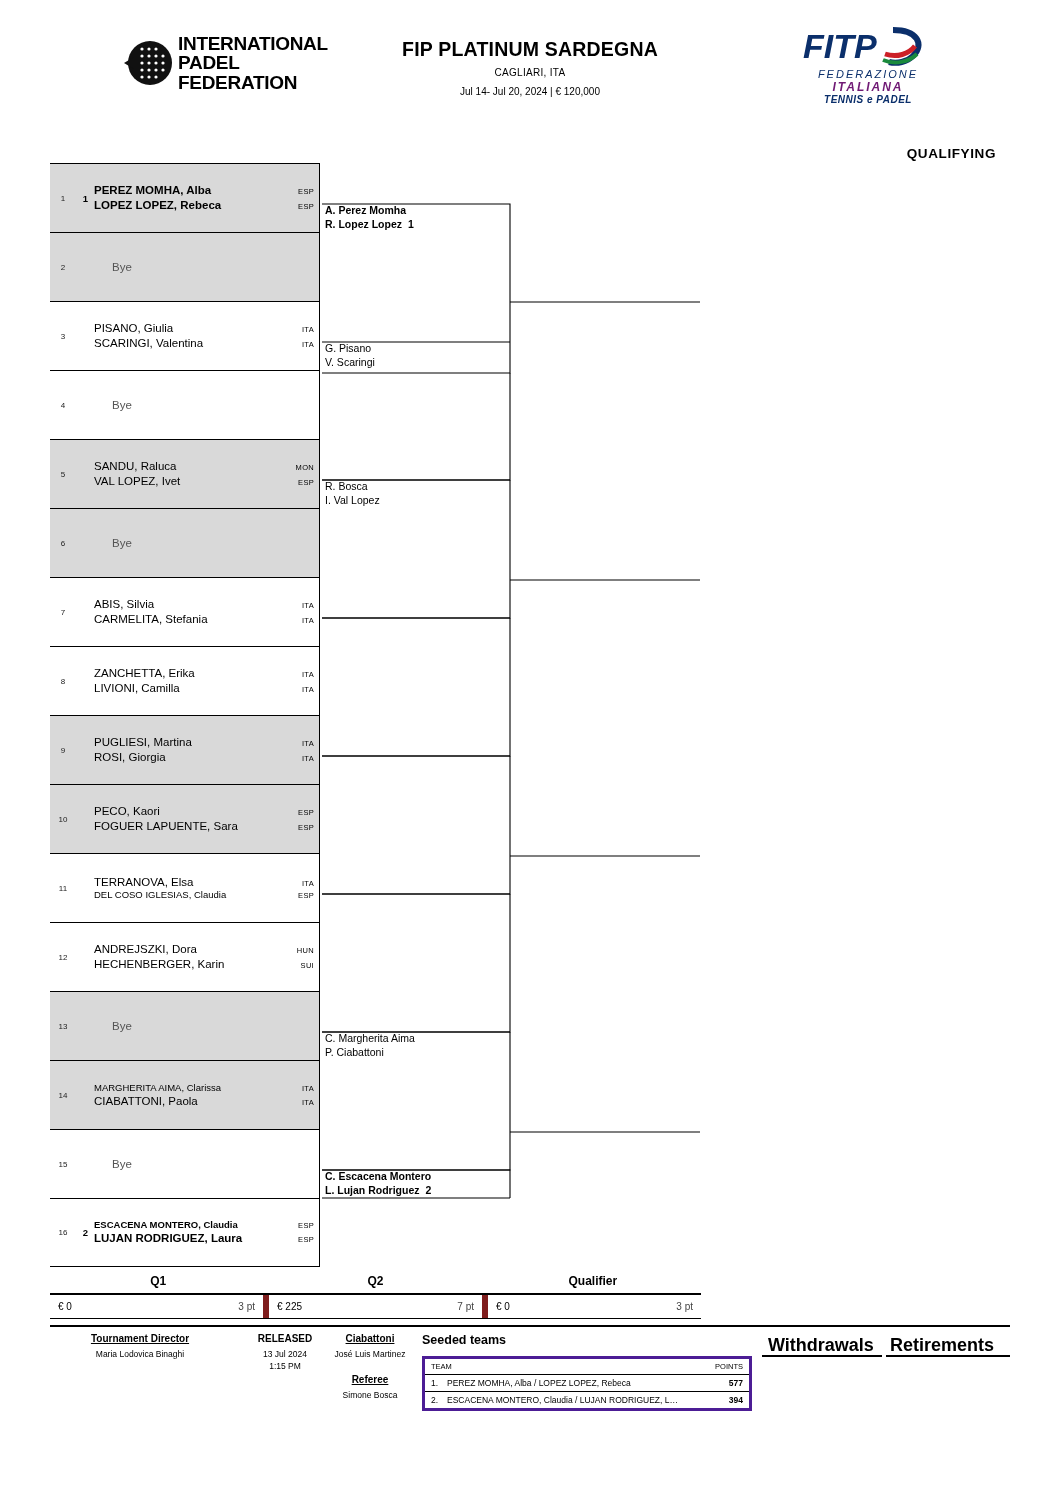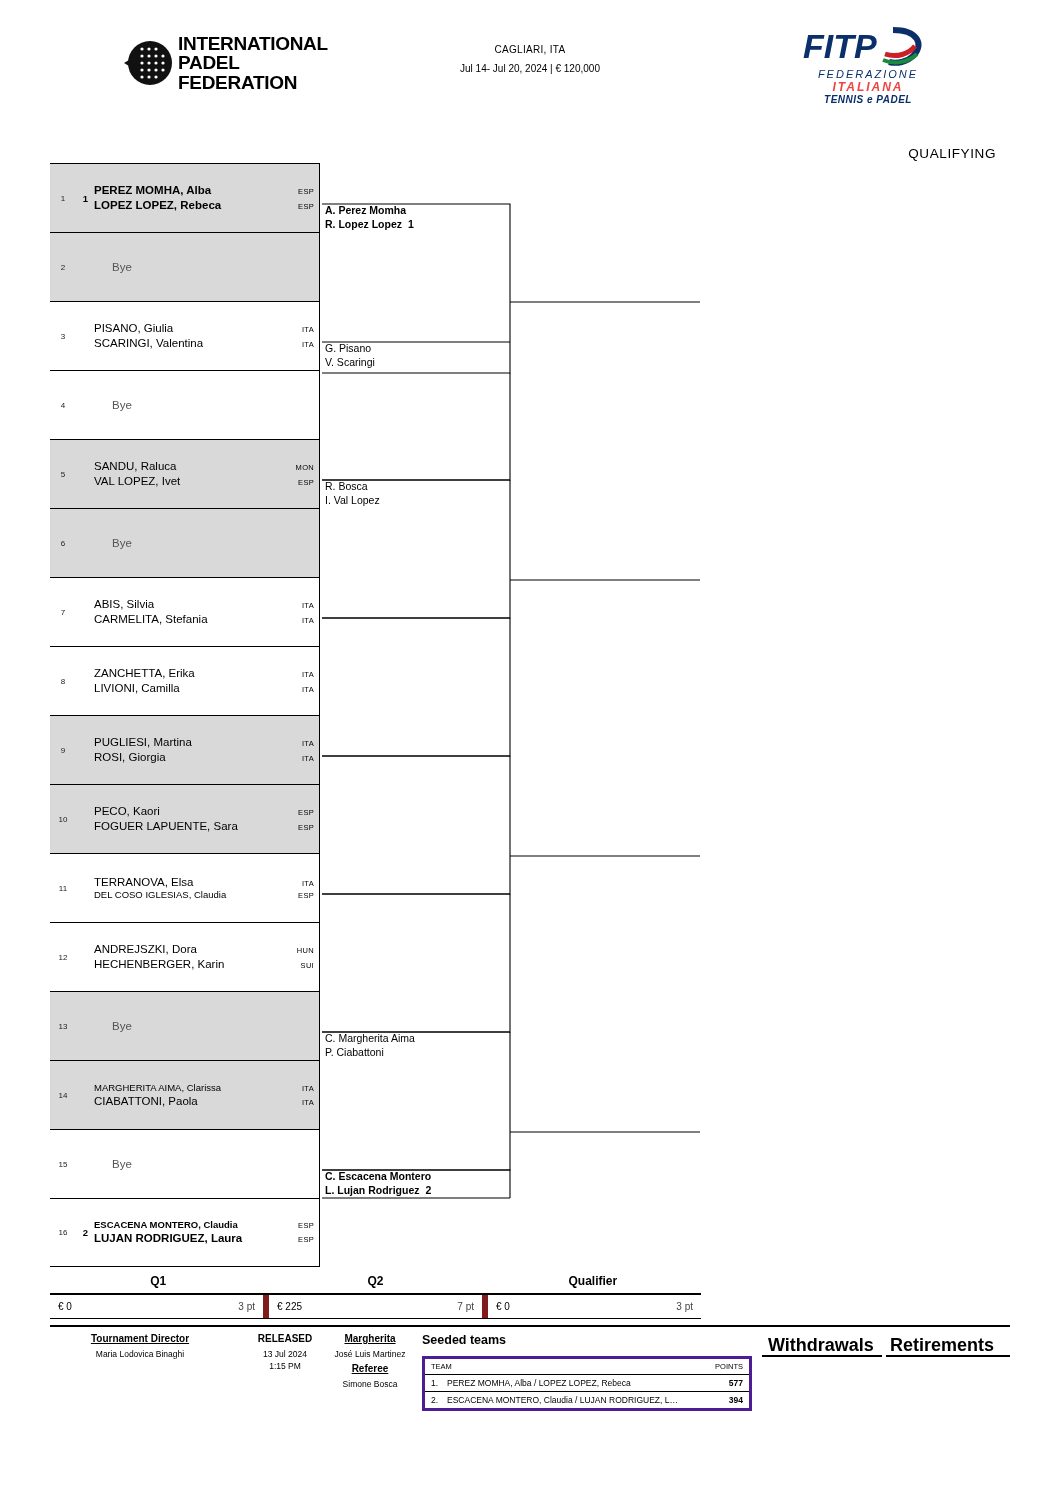--- a/index.html
+++ b/index.html
@@ -25,26 +25,26 @@
 
   .title-block { position:absolute; left:320px; top:38px; width:420px; text-align:center; }
   .title-main { font-size:19.5px; font-weight:bold; letter-spacing:0.2px; }
   .title-sub { font-size:10px; margin-top:6px; letter-spacing:0.3px; }
   .title-dates { font-size:10px; margin-top:8px; }
 
   .fitp-logo { position:absolute; left:785px; top:24px; width:165px; height:80px; }
   .fitp-wrap { position:relative; width:100%; height:100%; }
   .fitp-txt { position:absolute; left:8px; top:44px; width:150px; text-align:center; line-height:1.15; }
   .fitp-txt .l1 { font-size:11px; font-weight:normal; font-style:italic; letter-spacing:2px; color:#0b2f6b; }
-  .fitp-txt .l2 { font-size:12px; font-weight:bold; font-style:italic; letter-spacing:2px; color:#ef4444; }
+  .fitp-txt .l2 { font-size:12px; font-weight:bold; font-style:italic; letter-spacing:2px; color:#701a75; }
   .fitp-txt .l3 { font-size:10px; font-weight:bold; font-style:italic; letter-spacing:0.5px; color:#0b2f6b; }
 
   .qualifying-label {
     position:absolute; right:62px; top:146px;
-    font-size:13.5px; font-weight:normal; letter-spacing:0.6px;
+    font-size:13.5px; font-weight:bold; letter-spacing:0.6px;
   }
 
   
   .draw { position:absolute; left:50px; top:163px; width:960px; }
 
   .rows { position:relative; width:270px; }
   .row {
     position:relative;
     height:69px;
     border-top:1px solid #000;
@@ -159,20 +159,21 @@
         </svg>
       </div>
       <div class="ipf-text">
         <div>INTERNATIONAL</div>
         <div>PADEL</div>
         <div>FEDERATION</div>
       </div>
     </div>
 
     <div class="title-block">
+      <div class="title-main">FIP PLATINUM SARDEGNA</div>
       <div class="title-sub">CAGLIARI, ITA</div>
       <div class="title-dates">Jul 14- Jul 20, 2024  |  € 120,000</div>
     </div>
 
     <div class="fitp-logo">
       <div class="fitp-wrap">
         <svg width="165" height="48" viewBox="0 0 165 48">
           <text x="18" y="34" font-family="Liberation Sans, sans-serif" font-size="34" font-weight="bold" font-style="italic" fill="#0b2f6b">FITP</text>
           <path d="M108 6 C132 6 140 20 128 32 C122 38 112 40 104 38" fill="none" stroke="#0b2f6b" stroke-width="6"></path>
           <path d="M100 30 C112 34 124 30 130 22" fill="none" stroke="#cc2027" stroke-width="5"></path>
@@ -489,23 +490,23 @@
       <div class="v">Maria Lodovica Binaghi</div>
     </div>
 
     <div class="fcol" style="left:180px; top:8px; width:110px;">
       <div class="hd nounder">RELEASED</div>
       <div class="v">13 Jul 2024</div>
       <div class="v" style="margin-top:2px;">1:15 PM</div>
     </div>
 
     <div class="fcol" style="left:250px; top:8px; width:140px;">
-      <div class="hd">Margherita</div>
+      <div class="hd">Ciabattoni</div>
       <div class="v">José Luis Martinez</div>
-      <div class="hd" style="margin-top:4px;text-decoration:underline;">Referee</div>
+      <div class="hd" style="margin-top:15px;text-decoration:underline;">Referee</div>
       <div class="v">Simone Bosca</div>
     </div>
 
     <div class="seeded">
       <div class="seeded-title">Seeded teams</div>
       <div class="seeded-table">
         <div class="st-head">
           <span class="t">TEAM</span>
           <span class="p">POINTS</span>
         </div>

